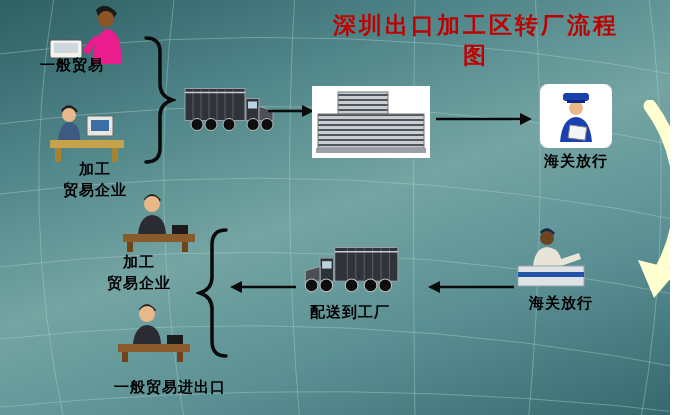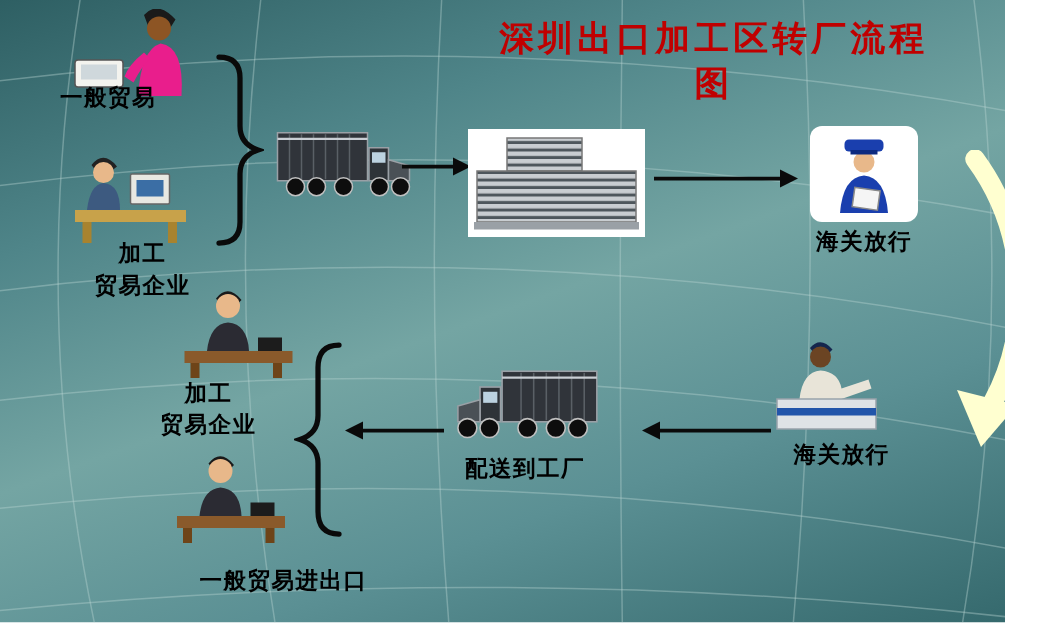--- a/index.html
+++ b/index.html
@@ -243,17 +243,17 @@
       <path d="M24 7 Q32 -3 41 8 L37 12 Q31 4 27 11 Z" fill="#1a1a1a"></path>
       <circle cx="32" cy="12" r="8" fill="#e8b88a"></circle>
       <path d="M18 42 Q20 24 32 23 Q45 24 46 42 Z" fill="#2b2b33"></path>
       <rect x="3" y="42" width="72" height="8" fill="#8a5a2b"></rect>
       <rect x="7" y="50" width="6" height="10" fill="#6e4418"></rect>
       <rect x="62" y="50" width="6" height="10" fill="#6e4418"></rect>
       <rect x="52" y="33" width="16" height="9" fill="#1c1c1c"></rect>
     </svg>
   </div>
 
-  <div class="label" style="left:95px;top:378px;width:150px;text-align:right;">
+  <div class="label" style="left:95px;top:378px;width:150px;">
     <div>一般贸易进出口</div>
   </div>
 
 </div>
 
 </body></html>

